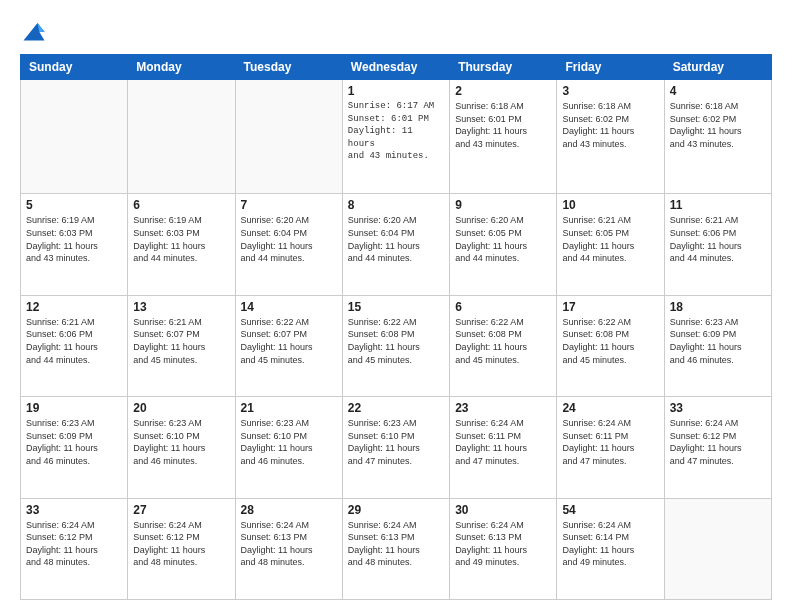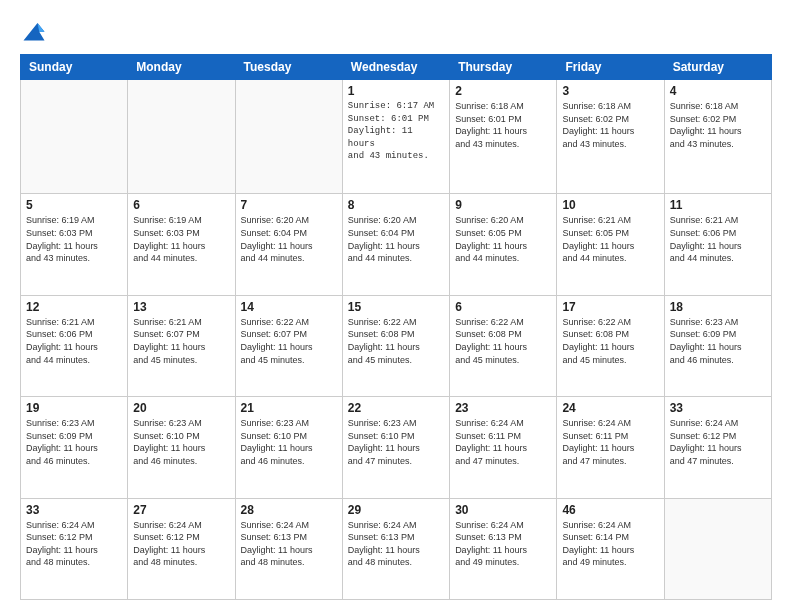--- a/index.html
+++ b/index.html
@@ -347,21 +347,21 @@
 and 48 minutes.</div>
           </td>
           <td>
             <span class="day-num">30</span>
             <div class="day-info" style="white-space: pre-line;">Sunrise: 6:24 AM
 Sunset: 6:13 PM
 Daylight: 11 hours
 and 49 minutes.</div>
           </td>
           <td>
-            <span class="day-num">46</span>
+            <span class="day-num">54</span>
             <div class="day-info" style="white-space: pre-line;">Sunrise: 6:24 AM
 Sunset: 6:14 PM
 Daylight: 11 hours
 and 49 minutes.</div>
           </td>
           <td class="empty"></td>
         </tr>
       </tbody>
   </table>
 </div>

